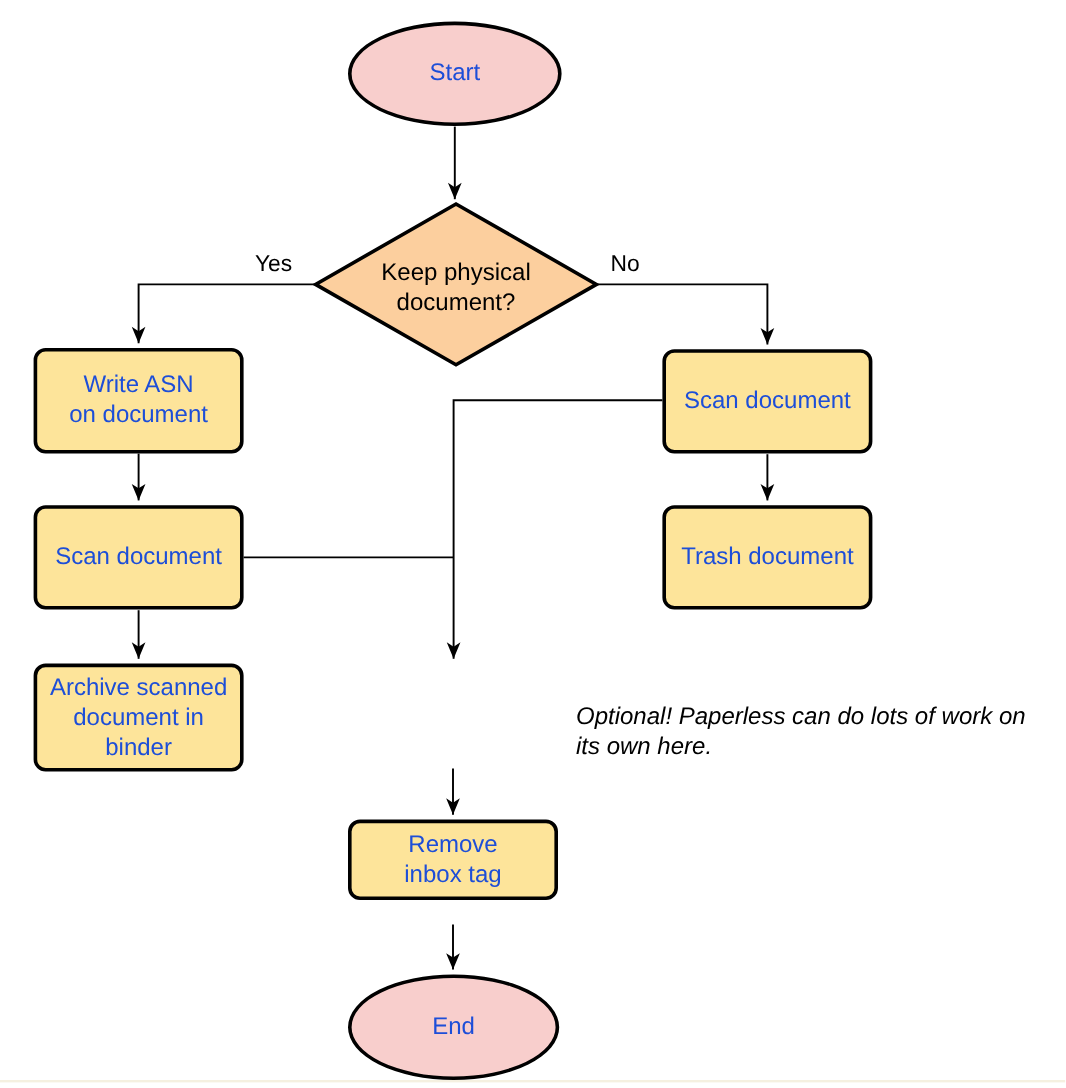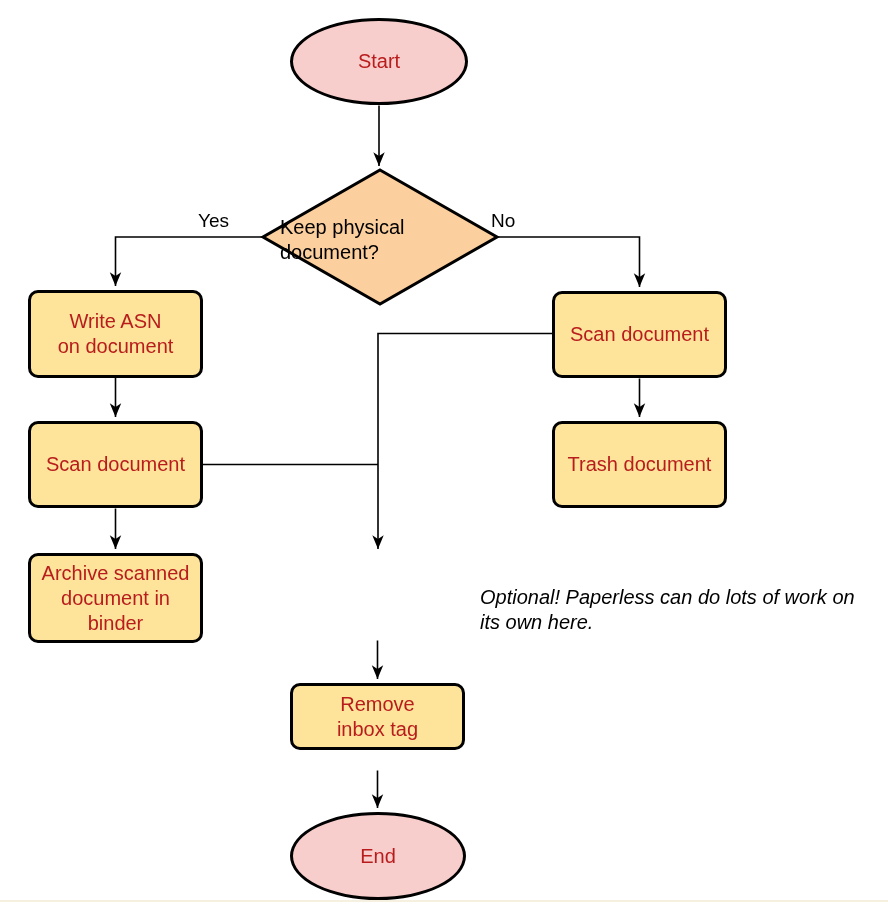--- a/index.html
+++ b/index.html
@@ -12,41 +12,41 @@
     overflow:hidden;
   }
   #edges{position:absolute;left:0;top:0;width:888px;height:907px;}
   .node{
     position:absolute;
     display:flex;align-items:center;justify-content:center;
     text-align:center;
     font-size:20px;line-height:25px;
     white-space:pre-line;
     box-sizing:border-box;
-    color:#b91c1c;
+    color:#1d4ed8;
   }
   .process{
     background:var(--process-fill,#fde49a);
     border:3px solid var(--stroke,#000);
     border-radius:10px;
   }
   .terminator{
     background:var(--terminator-fill,#f8cecc);
     border:3px solid var(--stroke,#000);
     border-radius:50%;
   }
   .decision-label{
     position:absolute;
-    text-align:left;
+    text-align:center;
     font-size:20px;line-height:25px;
     white-space:pre-line;
   }
   .edge-label{
     position:absolute;
-    text-align:left;
+    text-align:center;
     font-size:19px;line-height:22px;
   }
   .note{
     position:absolute;
     font-style:italic;
     font-size:20px;line-height:25px;
     white-space:pre-line;
     color:var(--note-color,#000);
   }
   .page-bottom-line{

